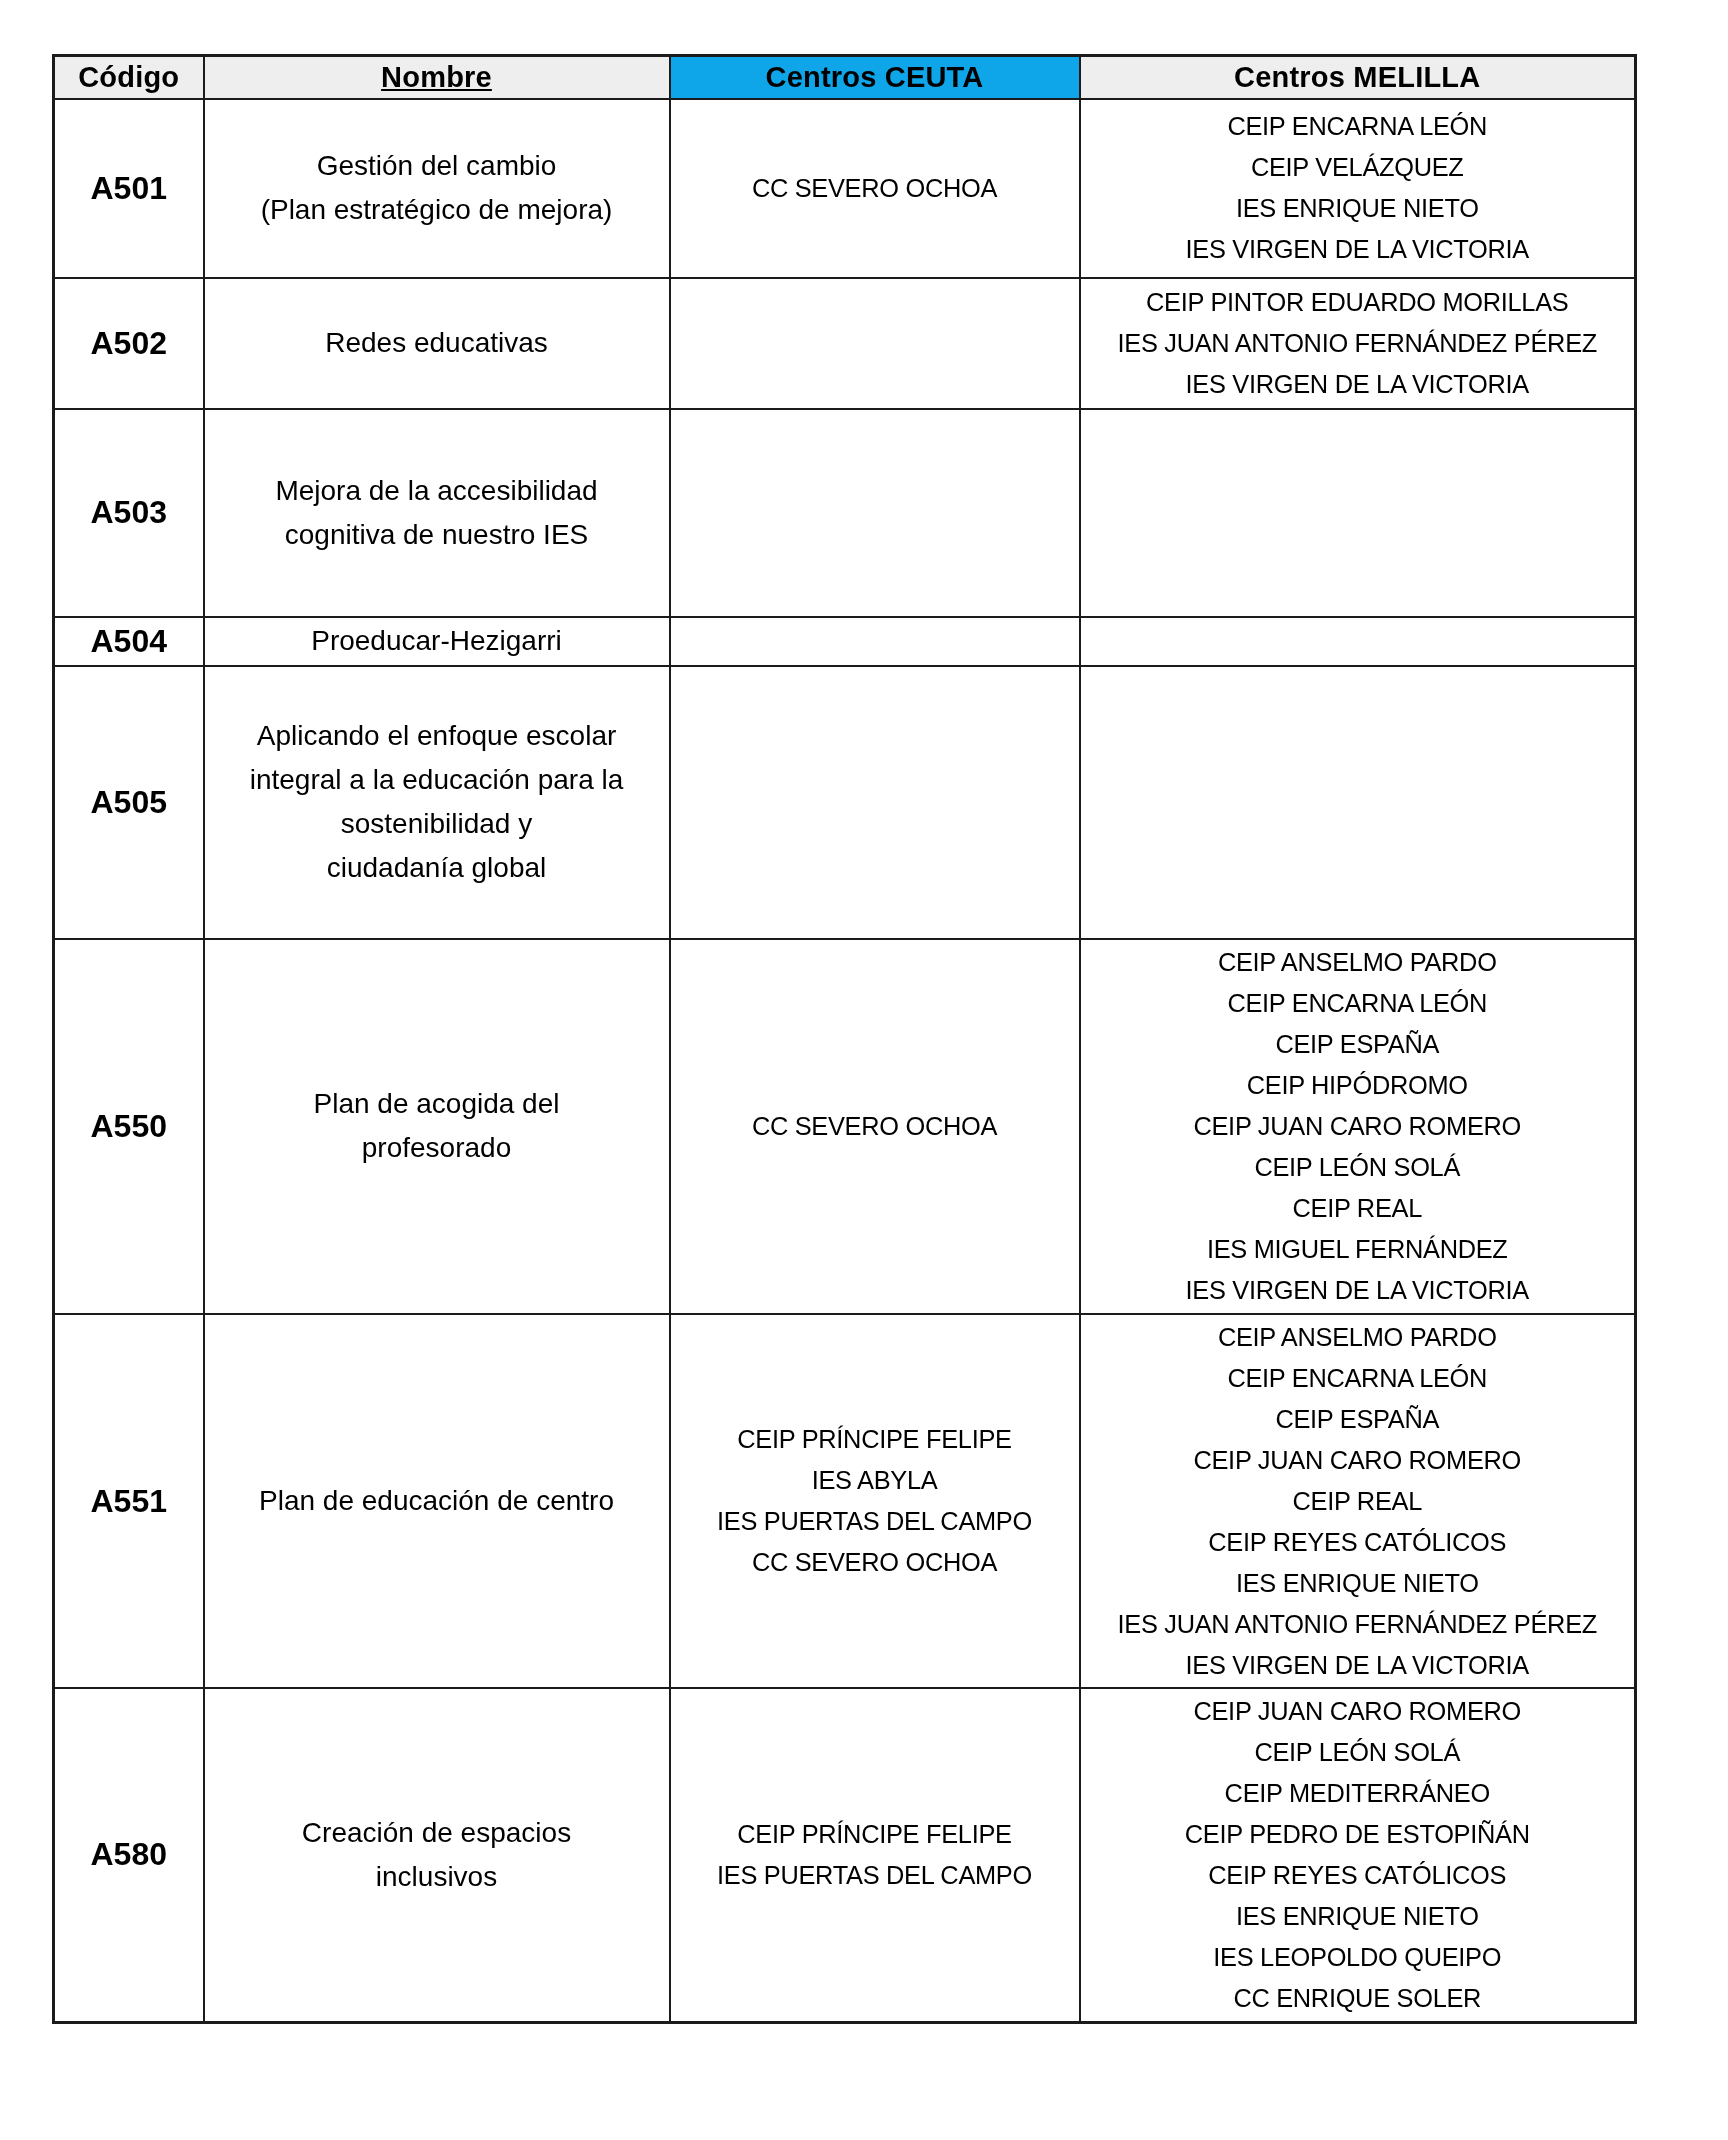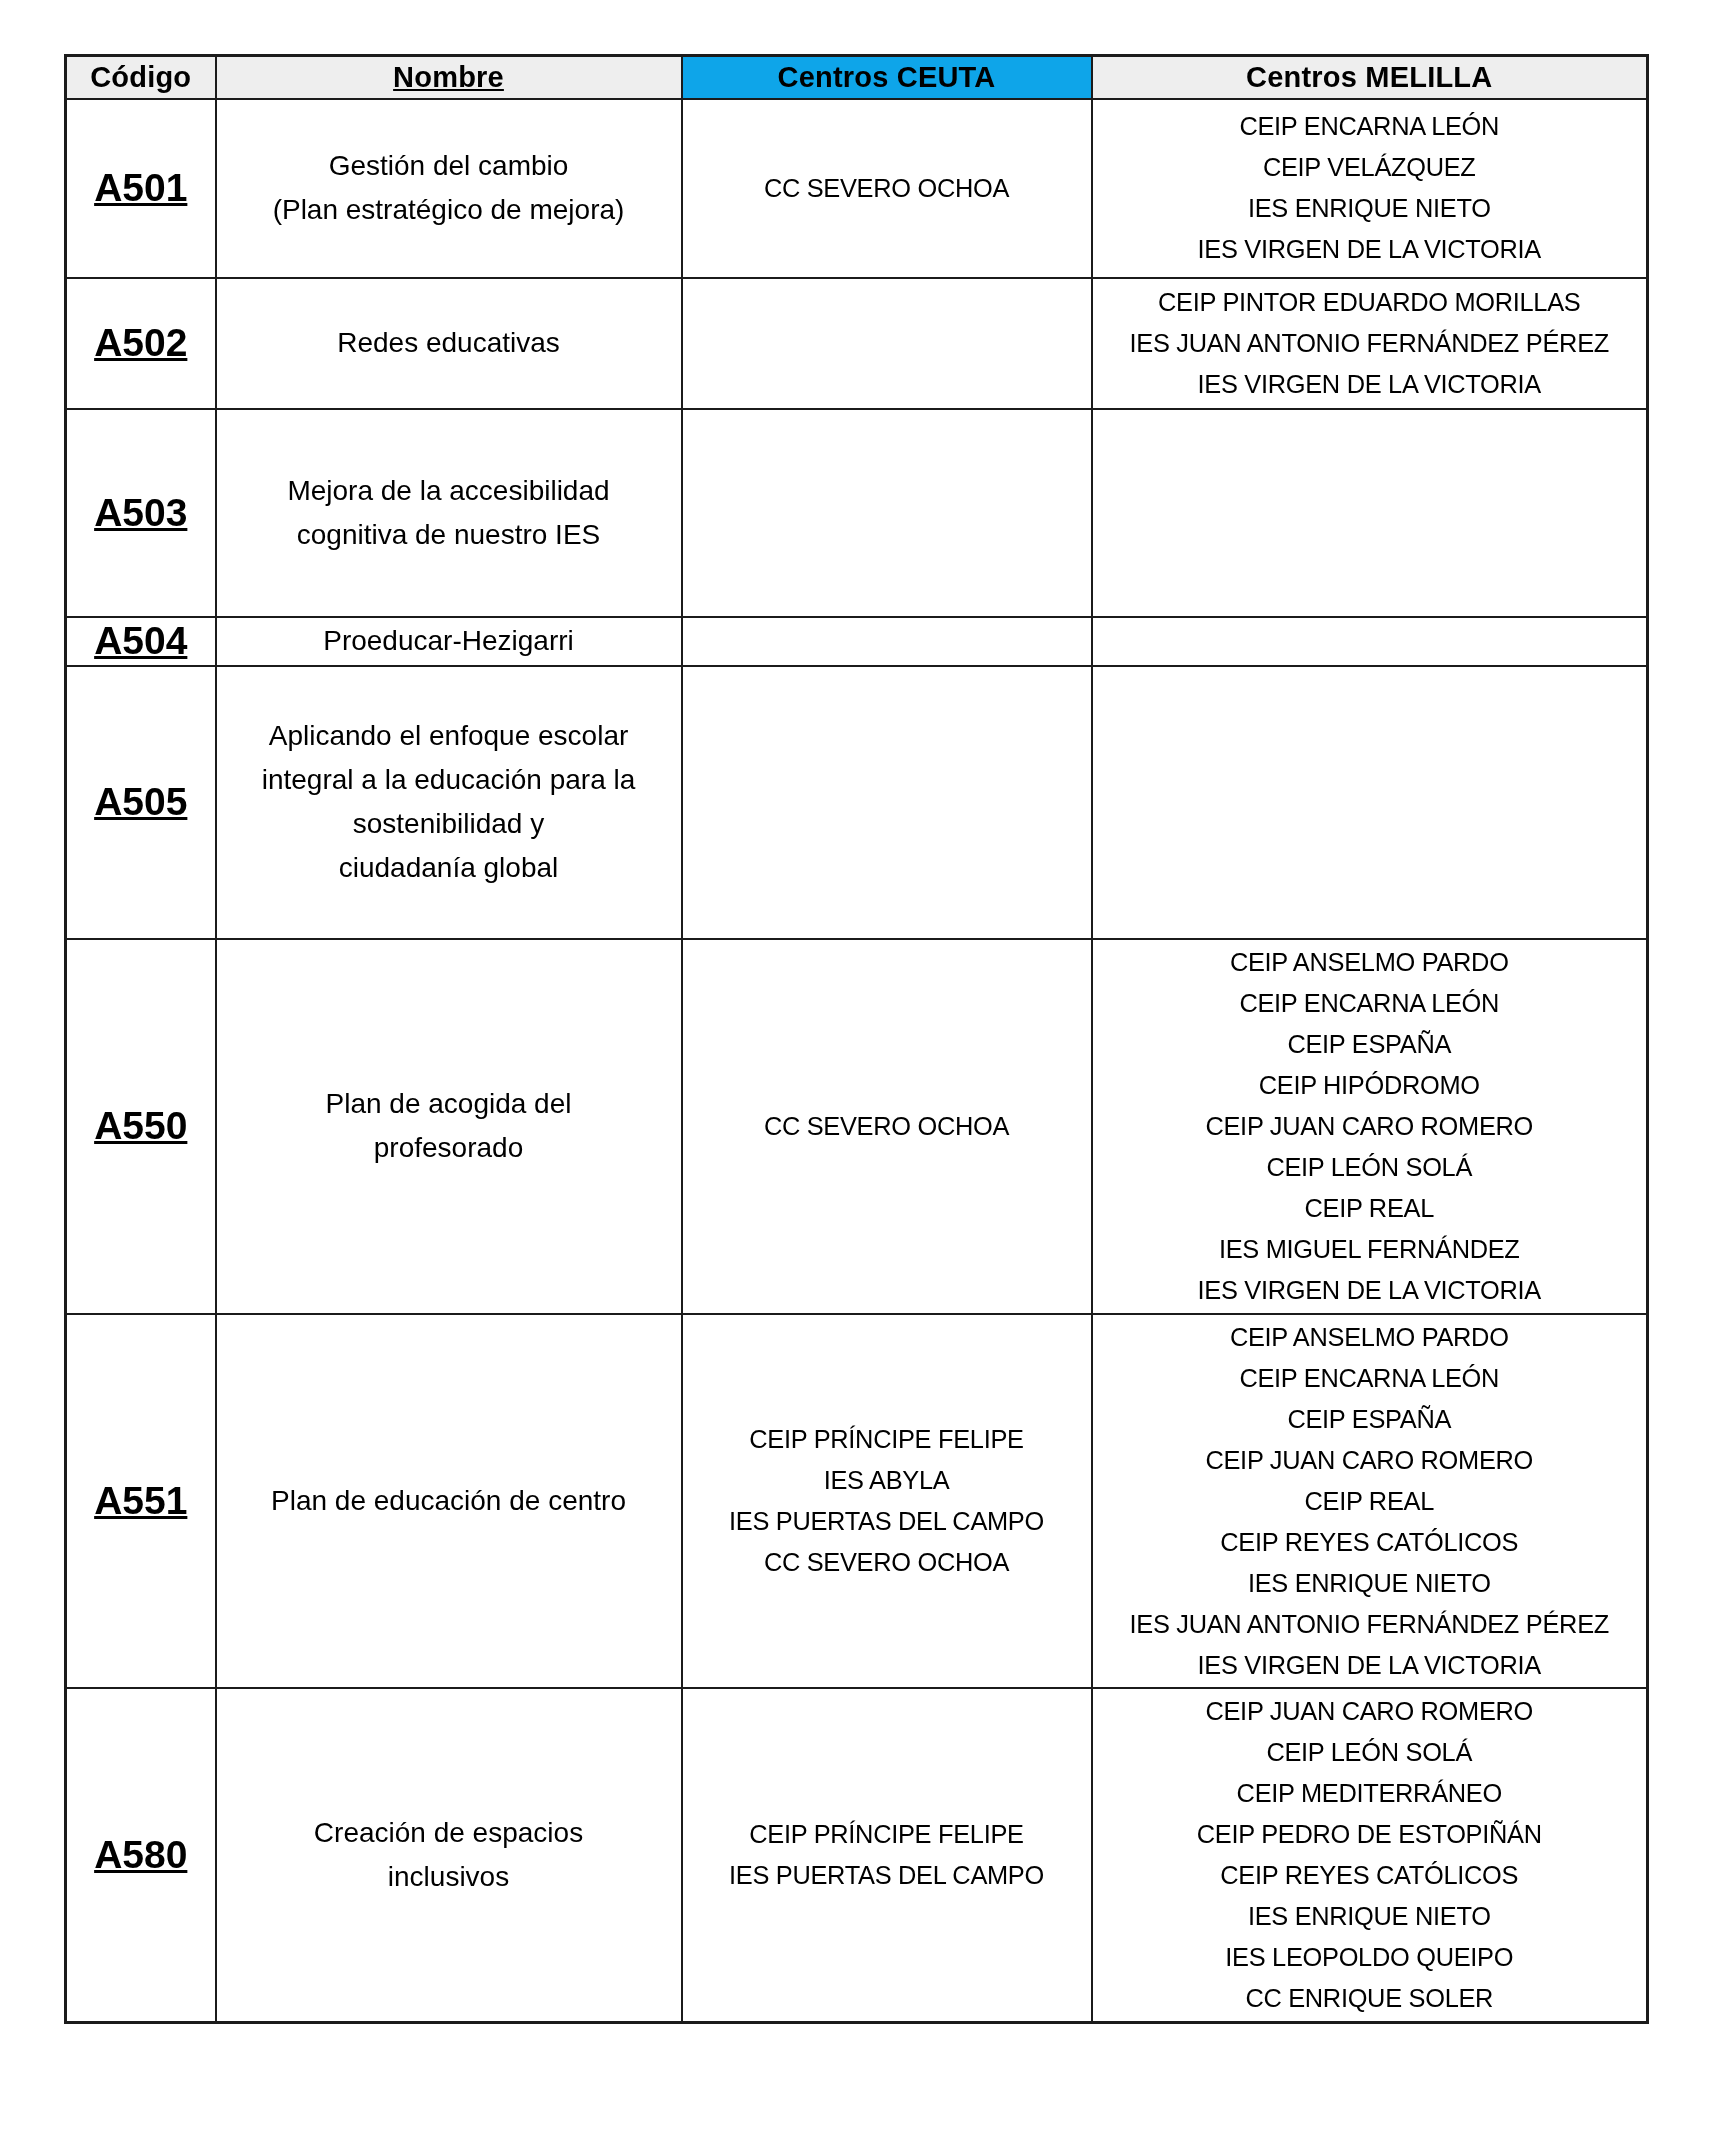--- a/index.html
+++ b/index.html
@@ -10,21 +10,21 @@
   .page {
     position: relative;
     width: 1729px;
     height: 2140px;
     background: #ffffff;
     font-family: "Liberation Sans", sans-serif;
     color: #000000;
   }
   table.tbl {
     position: absolute;
-    left: 64px;
+    left: 52px;
     top: 54px;
     width: 1582px;
     border-collapse: collapse;
     table-layout: fixed;
     border: 3.4px solid #1b1b1b;
     padding-left: 16px;
   }
   .tbl th, .tbl td {
     border: 2.5px solid #1b1b1b;
     vertical-align: middle;
@@ -34,23 +34,22 @@
   }
   .tbl thead tr {
     height: 43px;
   }
   .tbl th {
     font-size: 29px;
     font-weight: bold;
     letter-spacing: 0.2px;
   }
   td.code {
-    font-size: 39px;
+    font-size: 32px;
     font-weight: bold;
-    text-decoration: underline;
   }
   td.nombre {
     font-size: 28px;
     line-height: 44px;
   }
   td.centros {
     font-size: 25.4px;
     line-height: 41px;
     letter-spacing: -0.3px;
     border-radius: 22px;

